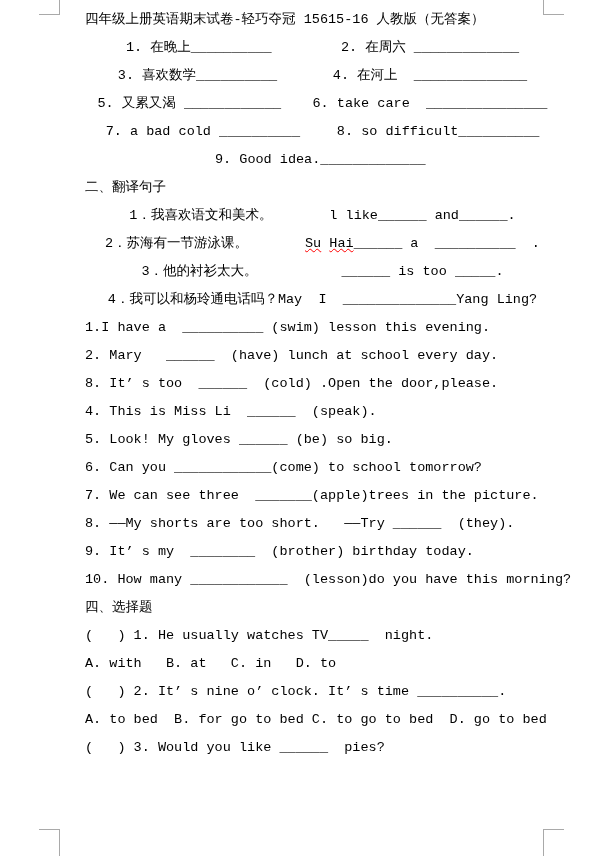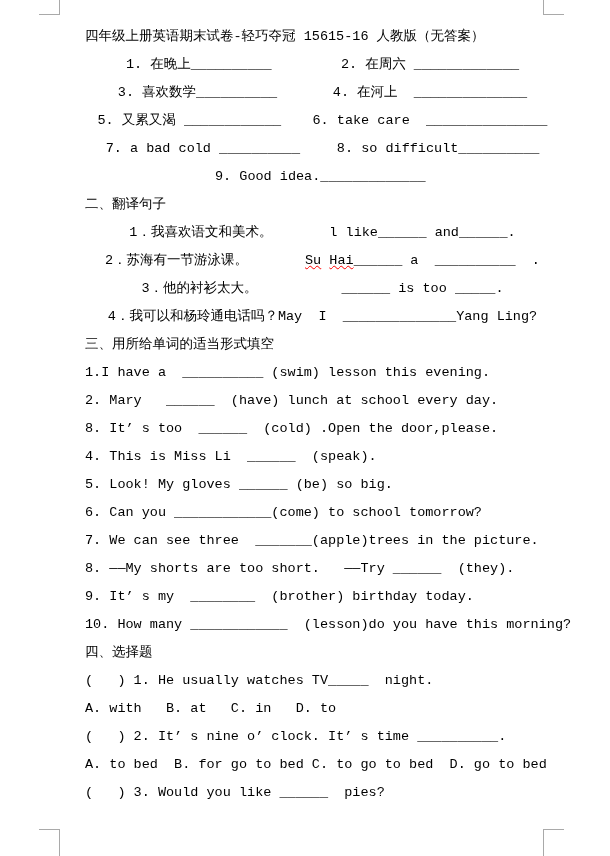--- a/index.html
+++ b/index.html
@@ -18,21 +18,20 @@
   .crop.tl { left: 39px; top: 0;     height: 14px; border-right: 1px solid #a9a9a9; border-bottom: 1px solid #a9a9a9; }
   .crop.tr { left: 543px; top: 0;    height: 14px; border-left: 1px solid #a9a9a9;  border-bottom: 1px solid #a9a9a9; }
   .crop.bl { left: 39px; top: 829px; height: 27px; border-right: 1px solid #a9a9a9; border-top: 1px solid #a9a9a9; }
   .crop.br { left: 543px; top: 829px;height: 27px; border-left: 1px solid #a9a9a9;  border-top: 1px solid #a9a9a9; }
 
   .content {
     position: absolute;
     left: 85px;
     top: 6px;
     width: 475px;
-    margin-top: 17px;
   }
   .line {
     height: 28px;
     line-height: 28px;
     white-space: pre;
   }
   .cols { display: flex; justify-content: center; }
   .cols .c1 { min-width: 215px; }
   .cols .cn { min-width: 200px; }
   .wavy {
@@ -89,21 +88,20 @@
     </div>
     <div class="line cols">
       <span class="cn">3．他的衬衫太大。</span>
       <span>______ is too _____.</span>
     </div>
     <div class="line cols">
       <span>4．我可以和杨玲通电话吗？</span>
       <span>May  I  ______________Yang Ling?</span>
     </div>
 
-    <div class="line">三、用所给单词的适当形式填空</div>
 
     <div class="line">1.I have a  __________ (swim) lesson this evening.</div>
     <div class="line">2. Mary   ______  (have) lunch at school every day.</div>
     <div class="line">8. It’ s too  ______  (cold) .Open the door,please.</div>
     <div class="line">4. This is Miss Li  ______  (speak).</div>
     <div class="line">5. Look! My gloves ______ (be) so big.</div>
     <div class="line">6. Can you ____________(come) to school tomorrow?</div>
     <div class="line">7. We can see three  _______(apple)trees in the picture.</div>
     <div class="line">8. ——My shorts are too short.   ——Try ______  (they).</div>
     <div class="line">9. It’ s my  ________  (brother) birthday today.</div>

